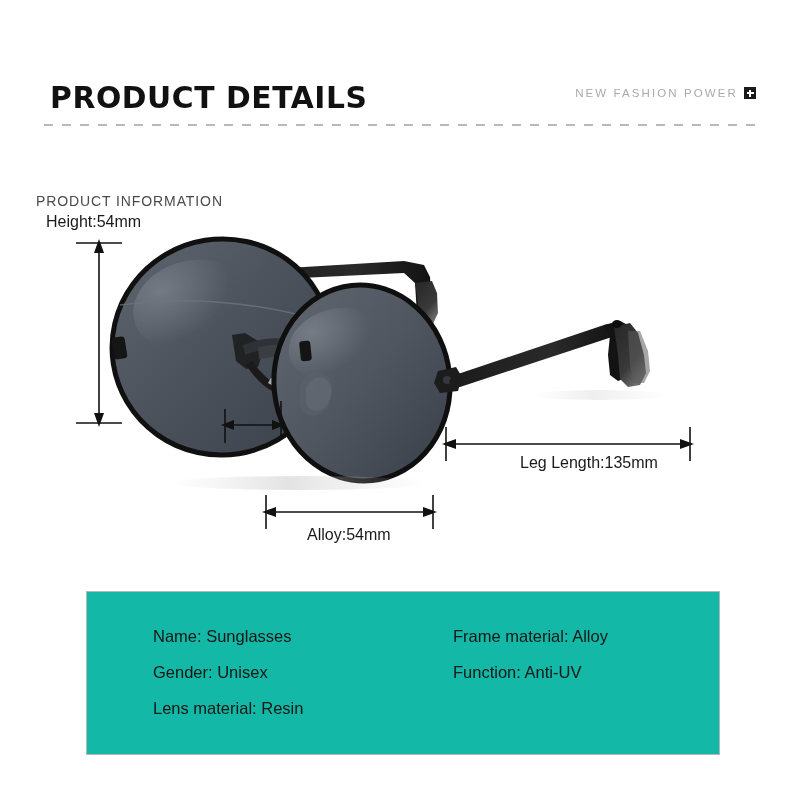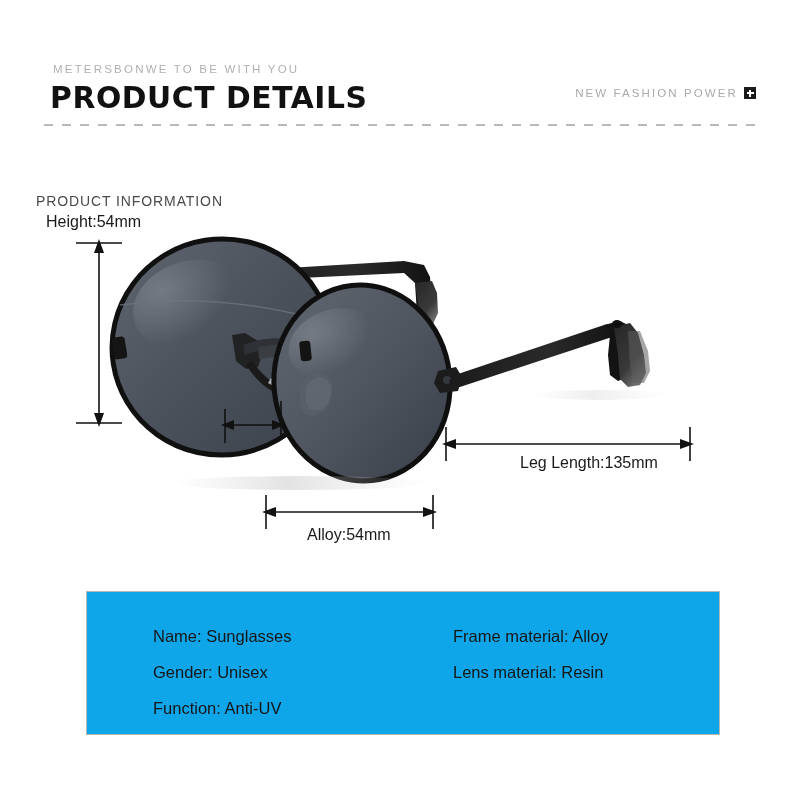--- a/index.html
+++ b/index.html
@@ -140,22 +140,22 @@
   .dim-nose     { left: 185px; top: 455px; text-align: center; line-height: 22px; }
   .dim-leg      { left: 501px; top: 454px; margin-left: 19px; }
   .dim-width    { left: 307px; top: 526px; }
 
   
   .spec-box {
     position: absolute;
     left: 86px;
     top: 591px;
     width: 634px;
-    height: 144px;
-    background: #0ea5e9;
+    height: 164px;
+    background: #14b8a6;
     border: 1px solid #b6b6b6;
     box-sizing: border-box;
   }
   .spec-grid {
     position: absolute;
     left: 0;
     top: 0;
     width: 100%;
     height: 100%;
     display: grid;
@@ -172,21 +172,20 @@
     line-height: 36px;
   }
   .spec-empty { visibility: hidden; }
 </style>
 </head>
 <body>
 
 <div id="page">
 
   <div class="header">
-    <div class="header-eyebrow">METERSBONWE TO BE WITH YOU</div>
     <div class="header-title">PRODUCT DETAILS</div>
     <div class="header-right">
       <span class="header-right-text">NEW FASHION POWER</span>
       <span class="plus-badge"></span>
     </div>
   </div>
 
   <div class="divider"></div>
 
   <div class="section-label">PRODUCT INFORMATION</div>
@@ -313,20 +312,20 @@
   <div class="dim-label dim-leg">Leg Length:135mm</div>
 
   <div class="dim-label dim-width">Alloy:54mm</div>
 
   <div class="spec-box">
     <div class="spec-grid">
       <div class="spec-item">Name:  Sunglasses</div>
       <div class="spec-item">Frame material:  Alloy</div>
 
       <div class="spec-item">Gender:  Unisex</div>
+      <div class="spec-item">Function:  Anti-UV</div>
+
       <div class="spec-item">Lens material:  Resin</div>
-
-      <div class="spec-item">Function:  Anti-UV</div>
       <div class="spec-item spec-empty"></div>
     </div>
   </div>
 
 </div>
 
 </body></html>

